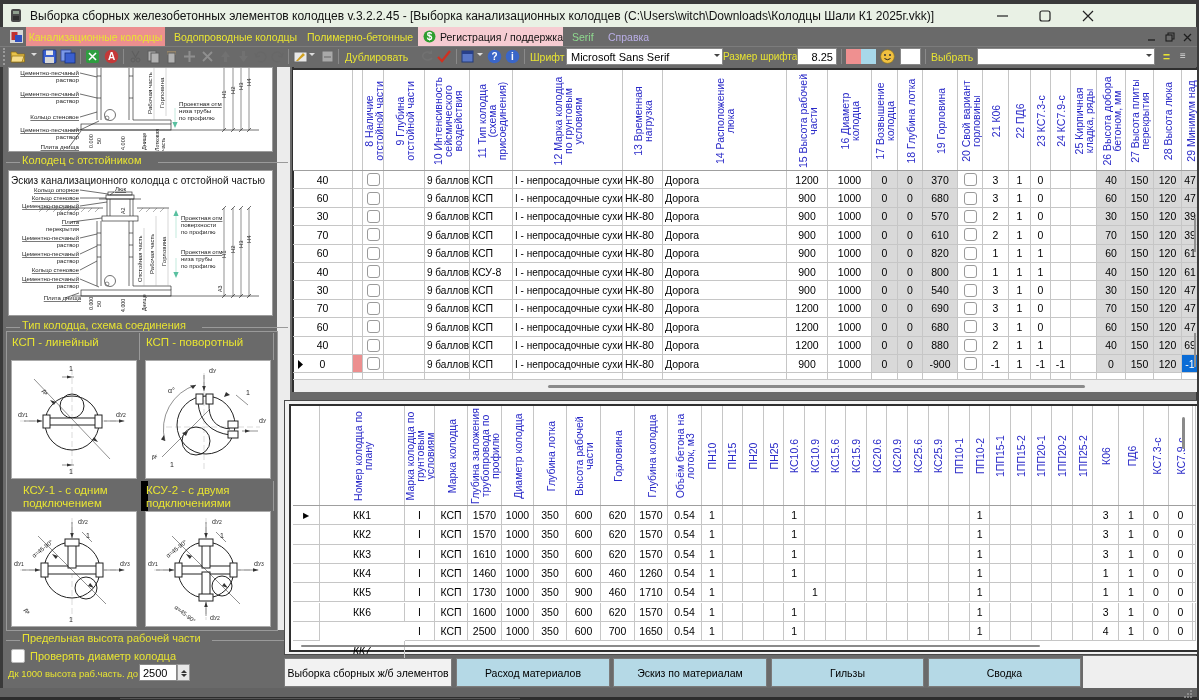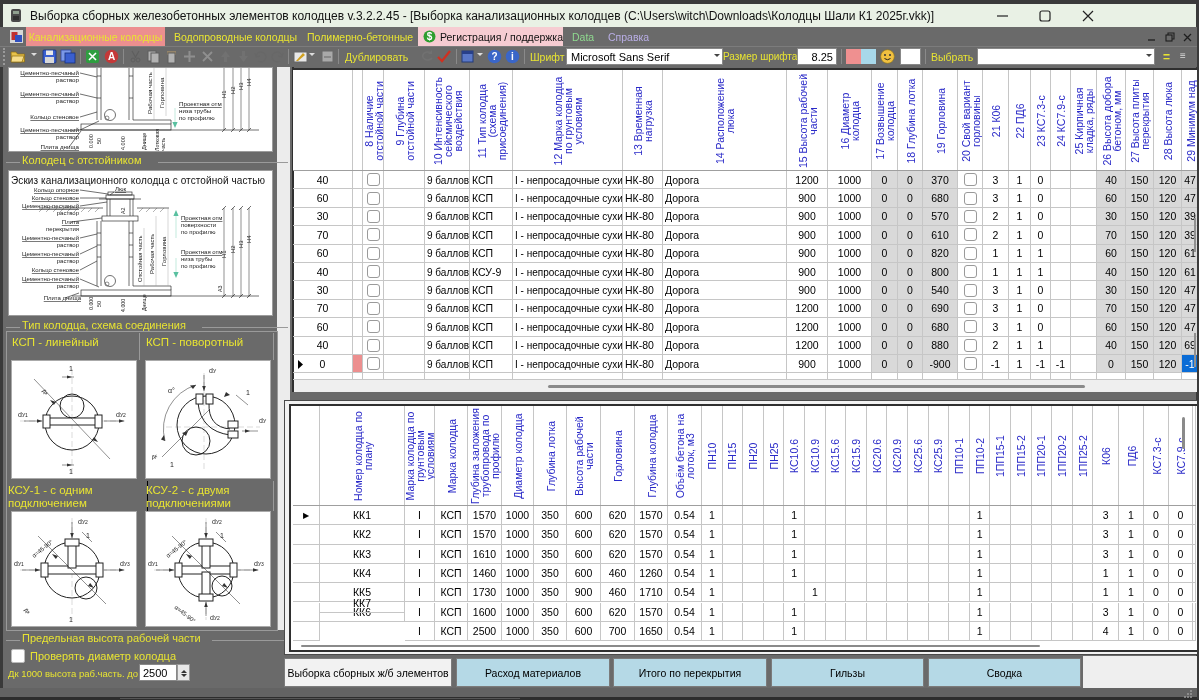--- a/index.html
+++ b/index.html
@@ -38,21 +38,21 @@
     <rect x="1.5" y="2" width="6" height="8" fill="#c03030"></rect>
     <rect x="5" y="5" width="7" height="7" fill="#3050c0"></rect>
   </svg>
 <div class="abs" style="left:26px;top:27px;width:139px;height:19px;background:#ec8f8f;color:#e8e432;font-size:10.5px;white-space:nowrap;display:flex;align-items:center;justify-content:center">Канализационные колодцы</div>
 <div class="abs yel" style="left:174px;top:31px;font-size:10.5px;white-space:nowrap">Водопроводные колодцы</div>
 <div class="abs yel" style="left:307px;top:31px;font-size:10.5px;white-space:nowrap">Полимерно-бетонные</div>
 <div class="abs" style="left:418px;top:27px;width:145px;height:19px;background:#f6ccd2;color:#111;font-size:10.5px;white-space:nowrap;display:flex;align-items:center"><svg width="13" height="13" style="margin:0 4px 0 5px">
       <circle cx="6.5" cy="6.5" r="6" fill="#2f9e2f"></circle>
       <text x="6.5" y="10" font-size="10" fill="#fff" text-anchor="middle" font-weight="bold">$</text>
     </svg>Регистрация / поддержка</div>
-<div class="abs" style="left:572px;top:31px;font-size:10.5px;color:#8fd98f">Data</div>
+<div class="abs" style="left:572px;top:31px;font-size:10.5px;color:#8fd98f">Serif</div>
 <div class="abs" style="left:608px;top:31px;font-size:10.5px;color:#b9aee6">Справка</div>
 <svg class="abs" style="left:1146px;top:31px" width="48" height="12">
     <line x1="2" y1="9" x2="9" y2="9" stroke="#1e1e1e" stroke-width="1.3"></line>
     <rect x="20" y="4" width="6" height="6" fill="none" stroke="#1e1e1e" stroke-width="1.1"></rect>
     <path d="M22 4 v-2 h6 v6 h-2" fill="none" stroke="#1e1e1e" stroke-width="1.1"></path>
     <path d="M38 3 l7 7 M45 3 l-7 7" stroke="#1e1e1e" stroke-width="1.3"></path>
   </svg>
 <div class="abs" style="left:0;top:46px;width:1199px;height:21px;background:#6a6a6a;border-top:1px solid #7c7c7c;box-sizing:border-box"></div>
 <div class="abs" style="left:3px;top:48px;width:3px;height:17px;border-left:2px dotted #9a9a9a"></div>
 <svg class="abs" style="left:10px;top:49px" width="20" height="15">
@@ -403,21 +403,21 @@
       </g>
       <g font-size="7" fill="#222">
         <text x="63" y="12">d<tspan font-size="5">У</tspan></text>
         <text x="113" y="62">d<tspan font-size="5">У</tspan></text>
         <text x="22" y="32">α°</text>
         <text x="100" y="34">1</text>
         <text x="24" y="106">1</text>
         <text transform="translate(6,98) rotate(-20)" font-size="6">д<tspan font-size="5">к</tspan></text>
       </g>
     </svg></div>
-<div class="abs" style="left:8px;top:481px;width:140px;height:30px;color:#e8e432;font-size:11.5px;line-height:13px;padding:3px 0 0 0;white-space:nowrap;box-sizing:border-box;border-right:1px solid #000000">
+<div class="abs" style="left:8px;top:481px;width:140px;height:30px;color:#e8e432;font-size:11.5px;line-height:13px;padding:3px 0 0 15px;white-space:nowrap;box-sizing:border-box;border-right:7px solid #000000">
     <div>КСУ-1 - с одним</div>
     <div>подключением</div>
   </div>
 <div class="abs" style="left:11px;top:511px;width:124px;height:114px;background:#fff;border:1px solid #aaa;overflow:hidden"><svg width="125" height="112" viewBox="0 0 125 112">
       <g stroke="#222" fill="none" stroke-width="1">
         <line x1="60" y1="6" x2="60" y2="108" stroke="#b5b5b5" stroke-width="0.5" stroke-dasharray="6 3"></line>
         <line x1="8" y1="58" x2="114" y2="58" stroke="#b5b5b5" stroke-width="0.5" stroke-dasharray="6 3"></line>
         <circle cx="60" cy="58" r="28"></circle>
         <rect x="34" y="54" width="52" height="8" fill="#fff"></rect>
         <rect x="29" y="51" width="7" height="14" fill="#fff"></rect>
@@ -897,21 +897,21 @@
   </div>
 <div class="cell" style="left:353px;top:263.0px;width:10px;height:18.4px;border-bottom:1px solid #c6c6c6;"></div>
 <div class="cell" style="left:363px;top:263.0px;width:21px;height:18.4px;border-bottom:1px solid #c6c6c6;">
     <div class="cb"></div>
   </div>
 <div class="cell" style="left:384px;top:263.0px;width:41px;height:18.4px;border-bottom:1px solid #c6c6c6;"></div>
 <div class="cell cl" style="left:425px;top:263.0px;width:45px;height:18.4px;border-bottom:1px solid #c6c6c6;">
     <span style="color:#000"><span style="font-size:10px">9 баллов</span></span>
   </div>
 <div class="cell cl" style="left:470px;top:263.0px;width:43px;height:18.4px;border-bottom:1px solid #c6c6c6;">
-    <span style="color:#000">КСУ-9</span>
+    <span style="color:#000">КСУ-8</span>
   </div>
 <div class="cell cl" style="left:513px;top:263.0px;width:110px;height:18.4px;border-bottom:1px solid #c6c6c6;">
     <span style="color:#000"><span style="font-size:10px">I - непросадочные сухи...</span></span>
   </div>
 <div class="cell cl" style="left:623px;top:263.0px;width:40px;height:18.4px;border-bottom:1px solid #c6c6c6;">
     <span style="color:#000">НК-80</span>
   </div>
 <div class="cell cl" style="left:663px;top:263.0px;width:124px;height:18.4px;border-bottom:1px solid #c6c6c6;">
     <span style="color:#000">Дорога</span>
   </div>
@@ -1620,21 +1620,21 @@
 <div class="cell" style="left:1011.0000000000003px;top:602.4999999999998px;width:20.6px;height:19.3px;border-bottom:1px solid #c6c6c6;"></div>
 <div class="cell" style="left:1031.6000000000004px;top:602.4999999999998px;width:20.6px;height:19.3px;border-bottom:1px solid #c6c6c6;"></div>
 <div class="cell" style="left:1052.2000000000003px;top:602.4999999999998px;width:20.6px;height:19.3px;border-bottom:1px solid #c6c6c6;"></div>
 <div class="cell" style="left:1072.8000000000002px;top:602.4999999999998px;width:20.6px;height:19.3px;border-bottom:1px solid #c6c6c6;"></div>
 <div class="cell" style="left:1093.4px;top:602.4999999999998px;width:25.6px;height:19.3px;border-bottom:1px solid #c6c6c6;">3</div>
 <div class="cell" style="left:1119.0px;top:602.4999999999998px;width:25px;height:19.3px;border-bottom:1px solid #c6c6c6;">1</div>
 <div class="cell" style="left:1144.0px;top:602.4999999999998px;width:25px;height:19.3px;border-bottom:1px solid #c6c6c6;">0</div>
 <div class="cell" style="left:1169.0px;top:602.4999999999998px;width:24px;height:19.3px;border-bottom:1px solid #c6c6c6;">0</div>
 <div class="cell" style="left:1193.0px;top:602.4999999999998px;width:3px;height:19.3px;border-bottom:1px solid #c6c6c6;"></div>
 <div class="cell" style="left:293px;top:621.7999999999997px;width:27px;height:19.3px;border-bottom:1px solid #c6c6c6;"></div>
-<div class="cell" style="left:320px;top:594px;width:85px;height:19.3px;border-bottom:1px solid #c6c6c6;">КК7</div>
+<div class="cell" style="left:320px;top:641px;width:85px;height:19.3px;border-bottom:1px solid #c6c6c6;font-style:italic;">КК7</div>
 <div class="cell" style="left:405px;top:621.7999999999997px;width:30px;height:19.3px;border-bottom:1px solid #c6c6c6;">I</div>
 <div class="cell" style="left:435px;top:621.7999999999997px;width:33px;height:19.3px;border-bottom:1px solid #c6c6c6;">КСП</div>
 <div class="cell" style="left:468px;top:621.7999999999997px;width:34px;height:19.3px;border-bottom:1px solid #c6c6c6;">2500</div>
 <div class="cell" style="left:502px;top:621.7999999999997px;width:32px;height:19.3px;border-bottom:1px solid #c6c6c6;">1000</div>
 <div class="cell" style="left:534px;top:621.7999999999997px;width:33px;height:19.3px;border-bottom:1px solid #c6c6c6;">350</div>
 <div class="cell" style="left:567px;top:621.7999999999997px;width:34px;height:19.3px;border-bottom:1px solid #c6c6c6;">600</div>
 <div class="cell" style="left:601px;top:621.7999999999997px;width:34px;height:19.3px;border-bottom:1px solid #c6c6c6;">700</div>
 <div class="cell" style="left:635px;top:621.7999999999997px;width:33px;height:19.3px;border-bottom:1px solid #c6c6c6;">1650</div>
 <div class="cell" style="left:668px;top:621.7999999999997px;width:34px;height:19.3px;border-bottom:1px solid #c6c6c6;">0.54</div>
 <div class="cell" style="left:702px;top:621.7999999999997px;width:20.6px;height:19.3px;border-bottom:1px solid #c6c6c6;">1</div>
@@ -1658,21 +1658,21 @@
 <div class="cell" style="left:1072.8000000000002px;top:621.7999999999997px;width:20.6px;height:19.3px;border-bottom:1px solid #c6c6c6;"></div>
 <div class="cell" style="left:1093.4px;top:621.7999999999997px;width:25.6px;height:19.3px;border-bottom:1px solid #c6c6c6;">4</div>
 <div class="cell" style="left:1119.0px;top:621.7999999999997px;width:25px;height:19.3px;border-bottom:1px solid #c6c6c6;">1</div>
 <div class="cell" style="left:1144.0px;top:621.7999999999997px;width:25px;height:19.3px;border-bottom:1px solid #c6c6c6;">0</div>
 <div class="cell" style="left:1169.0px;top:621.7999999999997px;width:24px;height:19.3px;border-bottom:1px solid #c6c6c6;">0</div>
 <div class="cell" style="left:1193.0px;top:621.7999999999997px;width:3px;height:19.3px;border-bottom:1px solid #c6c6c6;"></div>
 <div class="abs" style="left:301px;top:644.5px;width:739px;height:2.6px;background:#8a8a8a;border-radius:2px"></div>
 <div class="abs" style="left:1182px;top:417px;width:2.6px;height:32px;background:#8a8a8a;border-radius:2px"></div>
 <div class="abs" style="left:284px;top:658px;width:168px;height:29px;background:#f2f2f2;border:1px solid #7b7b7b;box-sizing:border-box;font-size:10.5px;color:#000;white-space:nowrap;display:flex;align-items:center;justify-content:center">Выборка сборных ж/б элементов</div>
 <div class="abs" style="left:456px;top:658px;width:154px;height:29px;background:#b5d9e6;border:1px solid #7b7b7b;box-sizing:border-box;font-size:10.5px;color:#000;white-space:nowrap;display:flex;align-items:center;justify-content:center">Расход материалов</div>
-<div class="abs" style="left:613px;top:658px;width:154px;height:29px;background:#b5d9e6;border:1px solid #7b7b7b;box-sizing:border-box;font-size:10.5px;color:#000;white-space:nowrap;display:flex;align-items:center;justify-content:center">Итого по перекрытия</div>
+<div class="abs" style="left:613px;top:658px;width:154px;height:29px;background:#b5d9e6;border:1px solid #7b7b7b;box-sizing:border-box;font-size:10.5px;color:#000;white-space:nowrap;display:flex;align-items:center;justify-content:center">Эскиз по материалам</div>
 <div class="abs" style="left:771px;top:658px;width:153px;height:29px;background:#b5d9e6;border:1px solid #7b7b7b;box-sizing:border-box;font-size:10.5px;color:#000;white-space:nowrap;display:flex;align-items:center;justify-content:center">Гильзы</div>
 <div class="abs" style="left:928px;top:658px;width:153px;height:29px;background:#b5d9e6;border:1px solid #7b7b7b;box-sizing:border-box;font-size:10.5px;color:#000;white-space:nowrap;display:flex;align-items:center;justify-content:center">Сводка</div>
 <div class="abs" style="left:1083px;top:656px;width:116px;height:32px;background:#efefef"></div>
 <div class="abs" style="left:0;top:688px;width:1199px;height:9px;background:#636363"></div>
 <div class="abs" style="left:0;top:697px;width:1199px;height:3px;background:#2d2d2d"></div>
 <div class="abs" style="left:120px;top:698px;width:400px;height:1.5px;background:#555"></div>
 <svg class="abs" style="left:1183px;top:689px" width="10" height="10">
     <circle cx="8" cy="2" r="1" fill="#9a9a9a"></circle>
     <circle cx="5" cy="5" r="1" fill="#9a9a9a"></circle>
     <circle cx="8" cy="5" r="1" fill="#9a9a9a"></circle>

